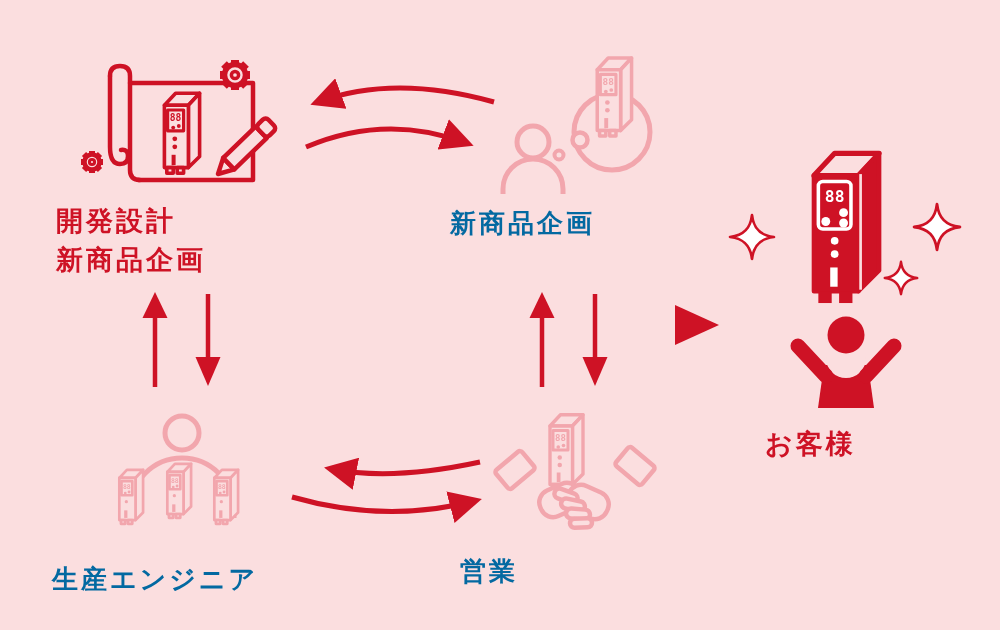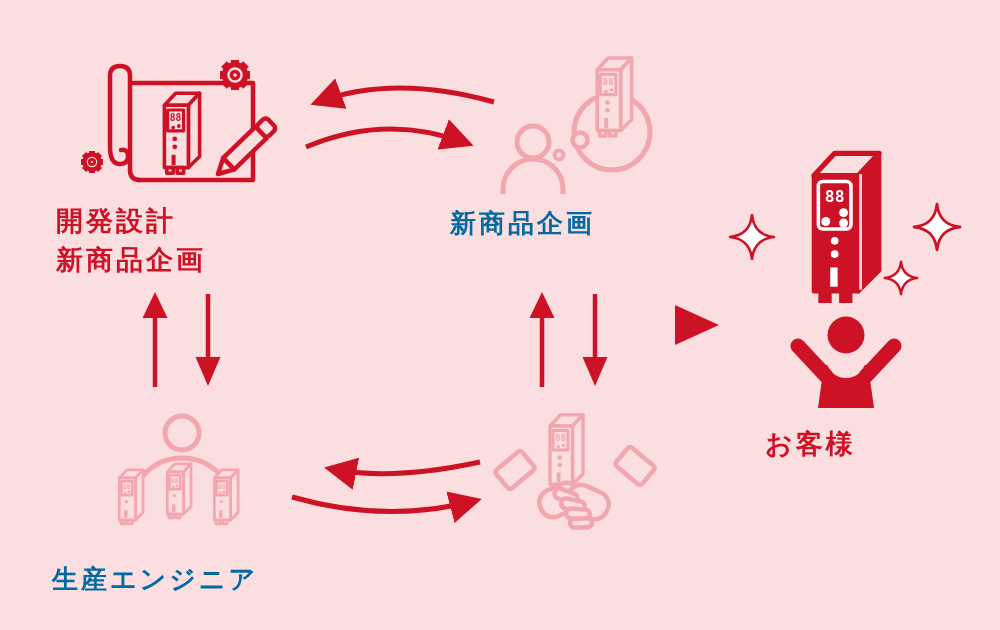--- a/index.html
+++ b/index.html
@@ -258,20 +258,23 @@
         </g>
       <g transform="translate(80,110) rotate(5)">
           <rect x="-12" y="-5" width="24" height="10" rx="5"></rect>
         </g>
       <g transform="translate(83,119) rotate(-2)">
           <rect x="-11" y="-4.5" width="22" height="9" rx="4.5"></rect>
         </g>
     </g>
   </svg>
 
+  <div class="abs label muted" style="left:460px;top:552px;width:220px;">
+    <div>営業</div>
+  </div>
 
   <svg class="abs" style="left:802px;top:140px;" width="92" height="166" viewBox="0 0 62 112">
     <g stroke-linejoin="round">
       <polygon points="38,24 52,9 52,88 38,102" fill="#CE1225" stroke="#CE1225" stroke-width="3"></polygon>
       <polygon points="8,24 22,9 52,9 38,24" fill="none" stroke="#CE1225" stroke-width="3.5"></polygon>
       <rect x="8" y="24" width="30" height="78" fill="#CE1225" stroke="#CE1225" stroke-width="3"></rect>
       <line x1="39.5" y1="23" x2="39.5" y2="101" stroke="#FBDEDF" stroke-width="1.8"></line>
       <rect x="11" y="102" width="9" height="8" fill="#CE1225"></rect>
       <rect x="25" y="102" width="9" height="8" fill="#CE1225"></rect>
     </g>

